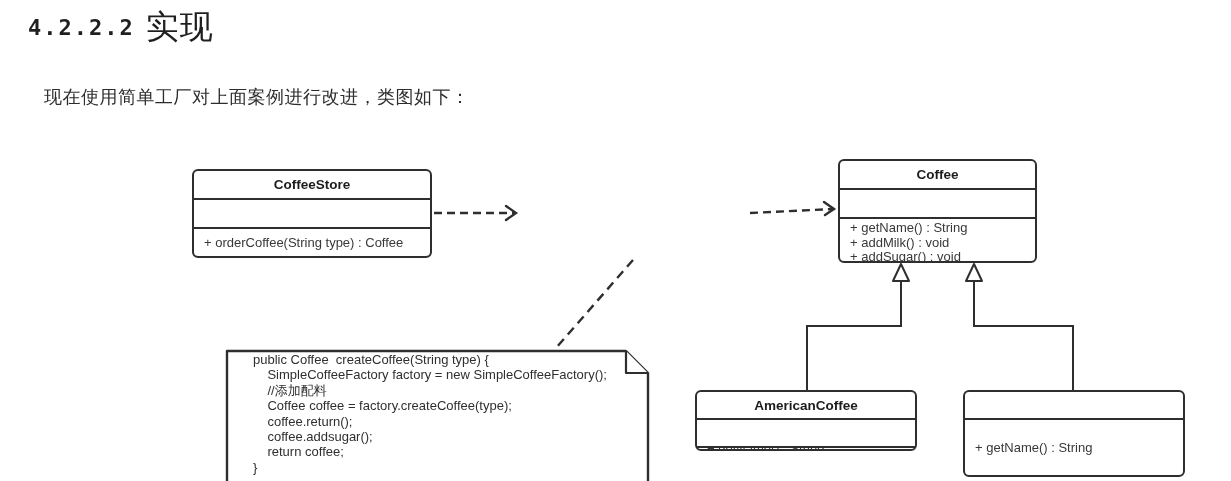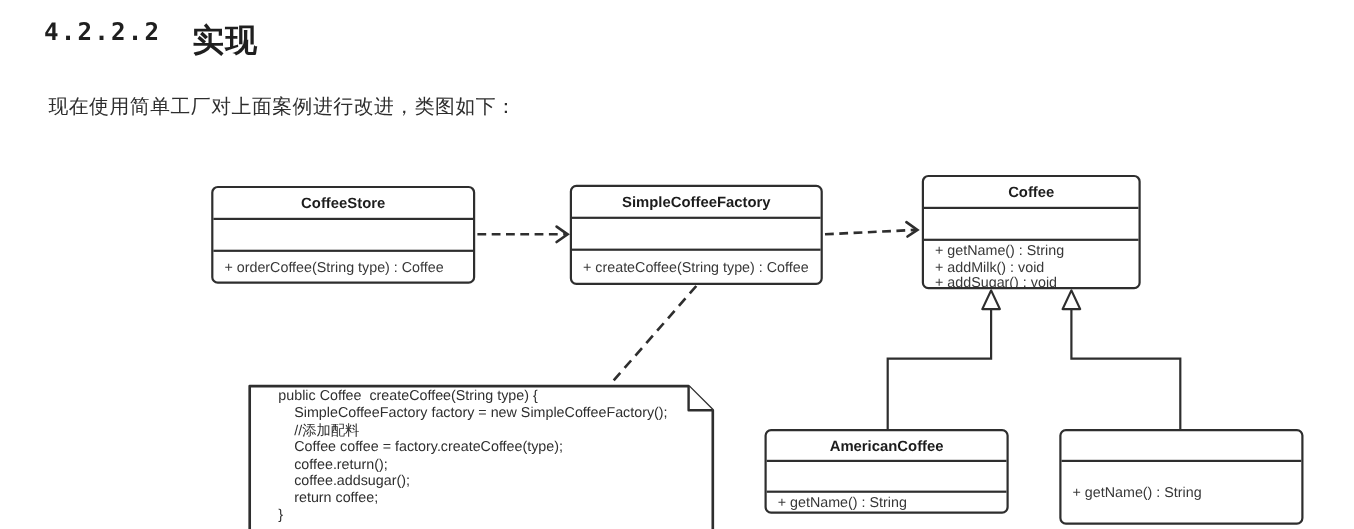--- a/index.html
+++ b/index.html
@@ -1,22 +1,22 @@
 <!DOCTYPE html>
 <html><head>
 <meta charset="utf-8">
 <style>
   html,body{margin:0;padding:0;}
   body{
     width:1231px;height:481px;background:#ffffff;position:relative;overflow:hidden;
     font-family:"Liberation Sans","DejaVu Sans",sans-serif;color:#1f1f1f;
   }
-  .heading{position:absolute;left:28px;top:5px;display:flex;align-items:flex-start;gap:28px;margin:12px;}
+  .heading{position:absolute;left:28px;top:5px;display:flex;align-items:center;gap:11px;margin:0;}
   .heading .num{font-family:"DejaVu Sans Mono","Liberation Mono",monospace;font-weight:700;font-size:22px;letter-spacing:2px;}
-  .heading .word{font-size:29px;font-weight:700;letter-spacing:1px;}
+  .heading .word{font-size:33px;font-weight:400;letter-spacing:1px;}
   .intro{position:absolute;left:28px;top:69px;margin:16px;font-size:18px;color:#2d2d2d;letter-spacing:0.5px;}
 
   .diagram{position:absolute;left:0;top:16px;width:1231px;height:481px;}
   .connectors{position:absolute;left:0;top:0;z-index:1;}
 
   .uml-class{
     position:absolute;background:#fff;border:2px solid #2e2e2e;border-radius:6px;
     box-sizing:border-box;display:flex;flex-direction:column;z-index:2;
   }
   .uml-title{
@@ -73,39 +73,32 @@
   </svg>
 
   <div class="uml-class" style="left:192px;top:153px;width:240px;height:89px">
     <div class="uml-title" style="height:27px">CoffeeStore</div>
     <div class="uml-attrs" style="height:27px"></div>
     <div class="uml-methods">
       <div class="m">+ orderCoffee(String type) : Coffee</div>
     </div>
   </div>
 
-  <div class="uml-class" style="left:518px;top:152px;width:230px;height:91px">
-    <div class="uml-title" style="height:27px">SimpleCoffeeFactory</div>
-    <div class="uml-attrs" style="height:27px"></div>
-    <div class="uml-methods">
-      <div class="m">+ createCoffee(String type) : Coffee</div>
-    </div>
-  </div>
 
   <div class="uml-class" style="left:838px;top:143px;width:199px;height:104px">
     <div class="uml-title" style="height:27px">Coffee</div>
     <div class="uml-attrs" style="height:27px"></div>
     <div class="uml-methods tight">
       <div class="m">+ getName() : String</div>
       <div class="m">+ addMilk() : void</div>
       <div class="m">+ addSugar() : void</div>
     </div>
   </div>
 
-  <div class="uml-class" style="left:695px;top:374px;width:222px;height:77px">
+  <div class="uml-class" style="left:695px;top:374px;width:222px;height:61px">
     <div class="uml-title" style="height:26px">AmericanCoffee</div>
     <div class="uml-attrs" style="height:26px"></div>
     <div class="uml-methods">
       <div class="m">+ getName() : String</div>
     </div>
   </div>
 
   <div class="uml-class" style="left:963px;top:374px;width:222px;height:87px">
     <div class="uml-attrs" style="height:26px"></div>
     <div class="uml-methods">

